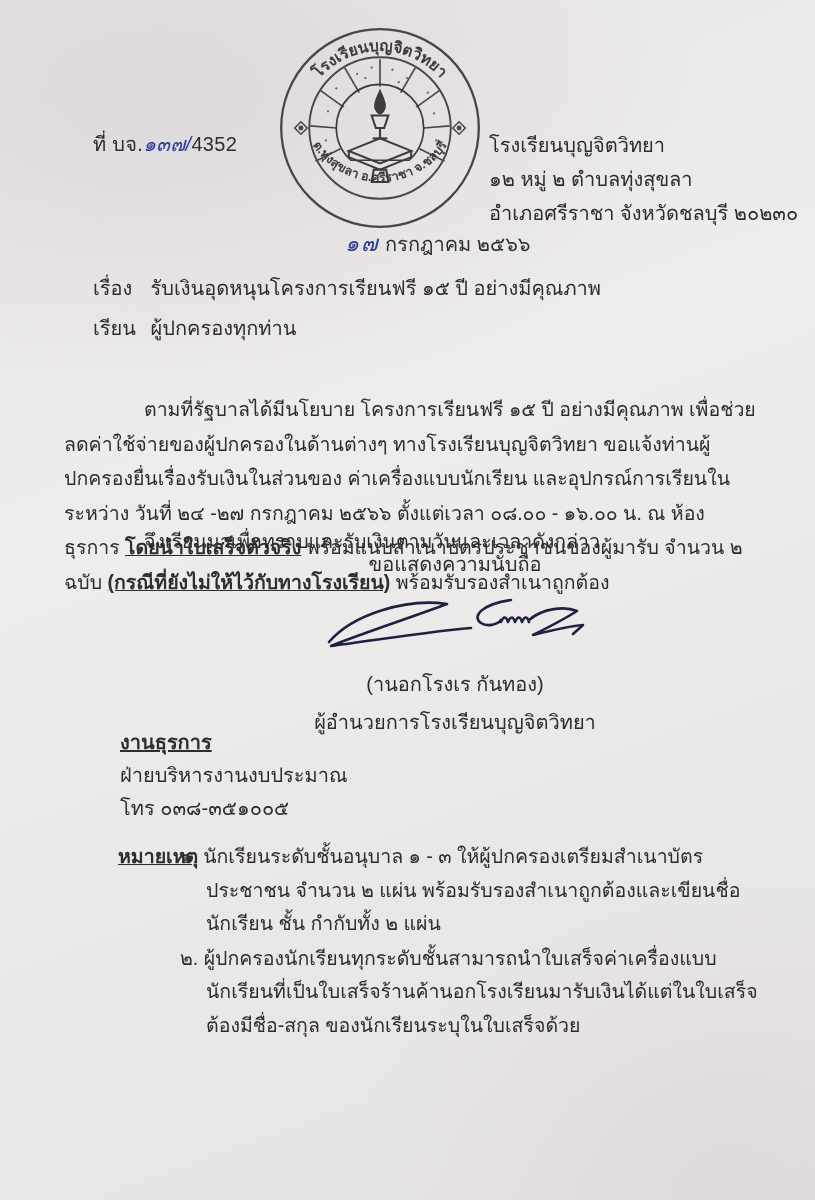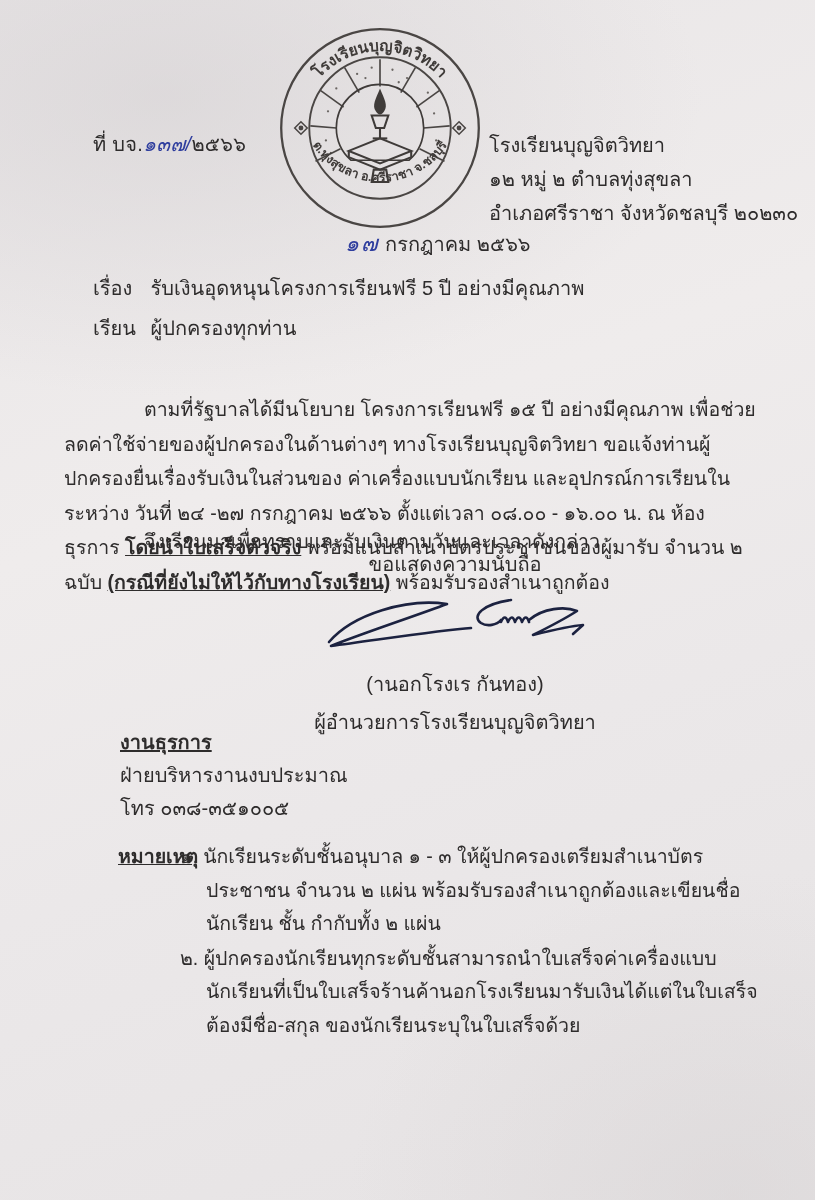--- a/index.html
+++ b/index.html
@@ -43,21 +43,21 @@
   .notes .item{padding-left:26px;text-indent:-26px;margin-bottom:1px;}
   .seal{left:276px;top:22px;width:208px;height:212px;}
   .seal svg{width:100%;height:100%;}
 </style>
 </head>
 <body>
 
 <div class="paper">
 
   <div class="abs doc-number">
-    <span>ที่ บจ.</span><span class="blue">๑๓๗/</span><span>๒๕๖๖</span>
+    <span>ที่ บจ.</span><span class="blue">๑๓๗/</span><span>4352</span>
   </div>
 
   <div class="abs seal">
     <svg viewBox="0 0 200 200">
       <g fill="none" stroke="#4a4644" stroke-width="2.2">
         <circle cx="100" cy="100" r="95"></circle>
         <circle cx="100" cy="100" r="68" stroke-width="1.8"></circle>
       </g>
 
       <g stroke="#4a4644" stroke-width="1.6">
@@ -128,21 +128,21 @@
     <div>อำเภอศรีราชา  จังหวัดชลบุรี ๒๐๒๓๐</div>
   </div>
 
   <div class="abs date-line">
     <span class="blue">๑๗</span>
     <span> กรกฎาคม ๒๕๖๖</span>
   </div>
 
   <div class="abs subject">
     <span class="lbl">เรื่อง</span>
-    <span>รับเงินอุดหนุนโครงการเรียนฟรี 5 ปี อย่างมีคุณภาพ</span>
+    <span>รับเงินอุดหนุนโครงการเรียนฟรี ๑๕ ปี อย่างมีคุณภาพ</span>
   </div>
 
   <div class="abs salutation">
     <span class="lbl">เรียน</span>
     <span>ผู้ปกครองทุกท่าน</span>
   </div>
 
   <div class="abs body-par t">
     <span>ตามที่รัฐบาลได้มีนโยบาย โครงการเรียนฟรี ๑๕ ปี อย่างมีคุณภาพ เพื่อช่วยลดค่าใช้จ่ายของผู้ปกครองในด้านต่างๆ ทางโรงเรียนบุญจิตวิทยา  ขอแจ้งท่านผู้ปกครองยื่นเรื่องรับเงินในส่วนของ ค่าเครื่องแบบนักเรียน และอุปกรณ์การเรียนใน ระหว่าง วันที่ ๒๔ -๒๗  กรกฎาคม  ๒๕๖๖  ตั้งแต่เวลา ๐๘.๐๐ - ๑๖.๐๐ น. ณ ห้องธุรการ </span><span class="bold-u">โดยนำใบเสร็จตัวจริง</span><span> พร้อมแนบสำเนาบัตรประชาชนของผู้มารับ จำนวน ๒ ฉบับ </span><span class="bold-u">(กรณีที่ยังไม่ให้ไว้กับทางโรงเรียน)</span><span> พร้อมรับรองสำเนาถูกต้อง</span>
   </div>

